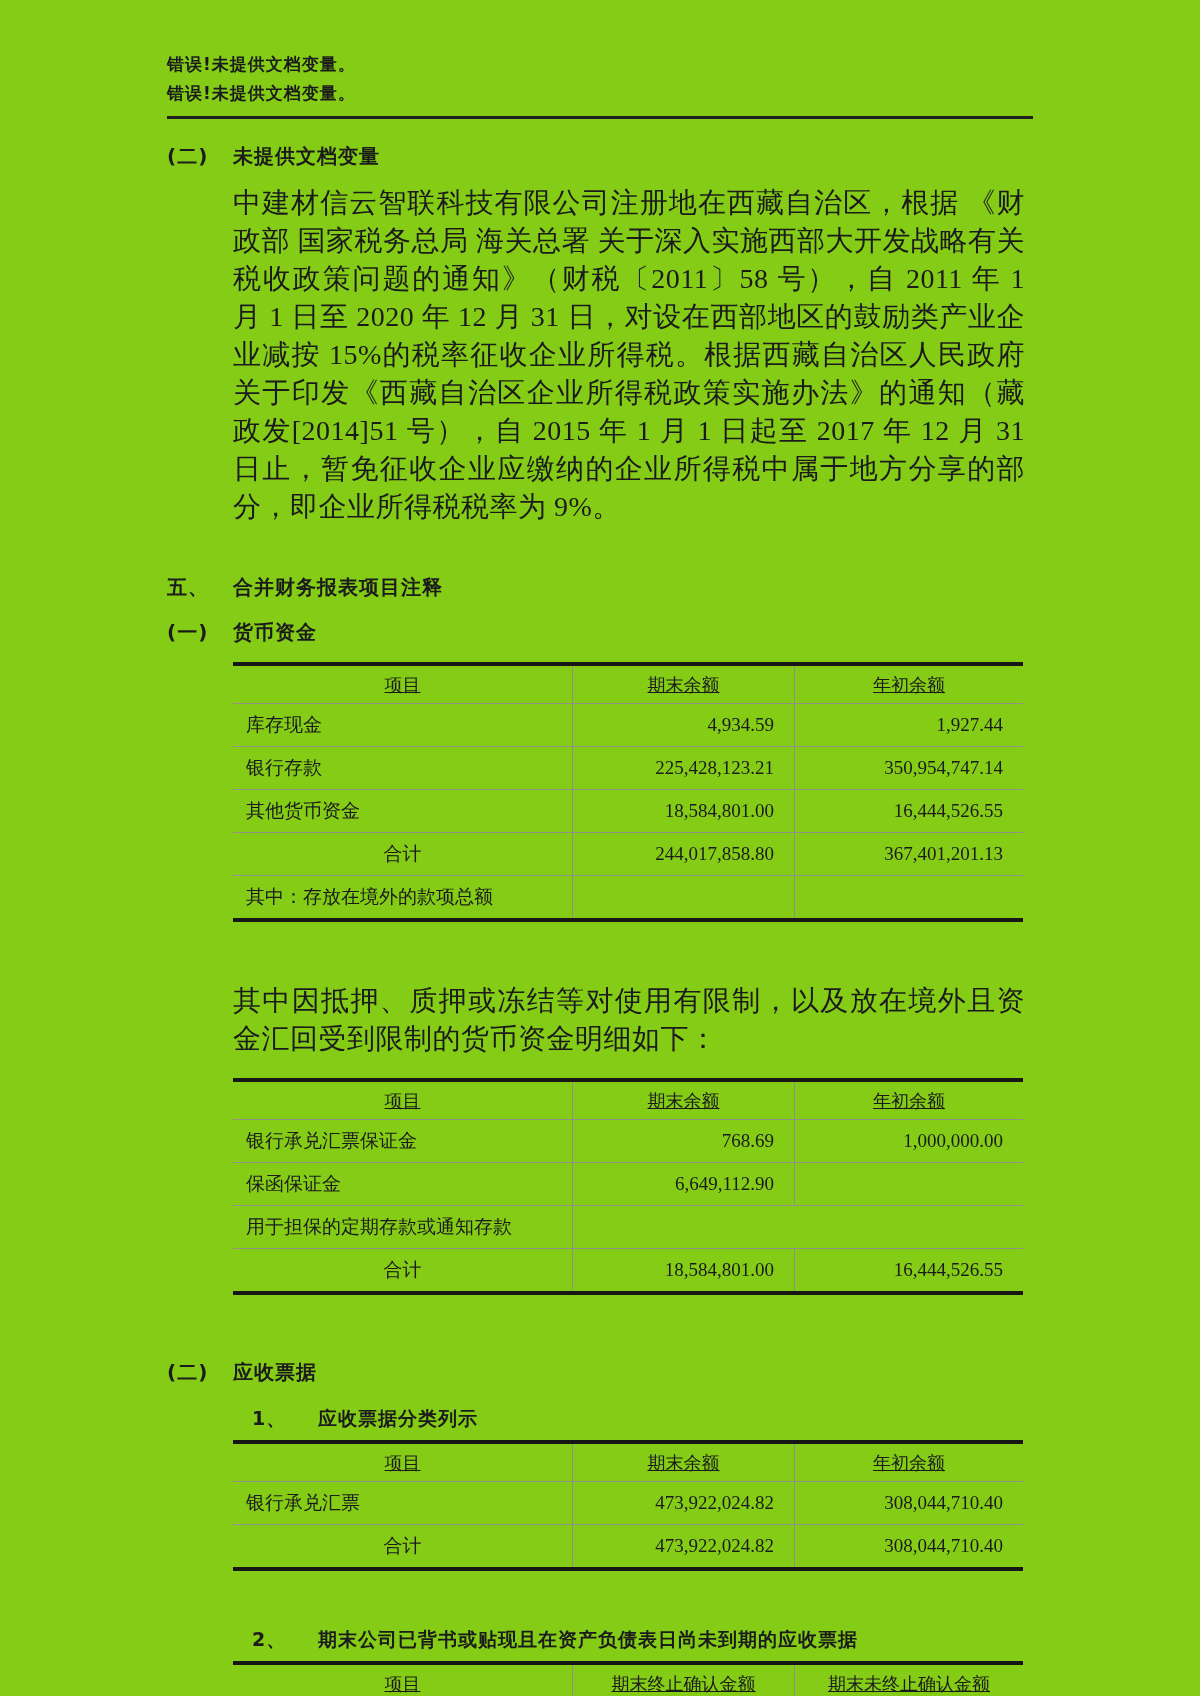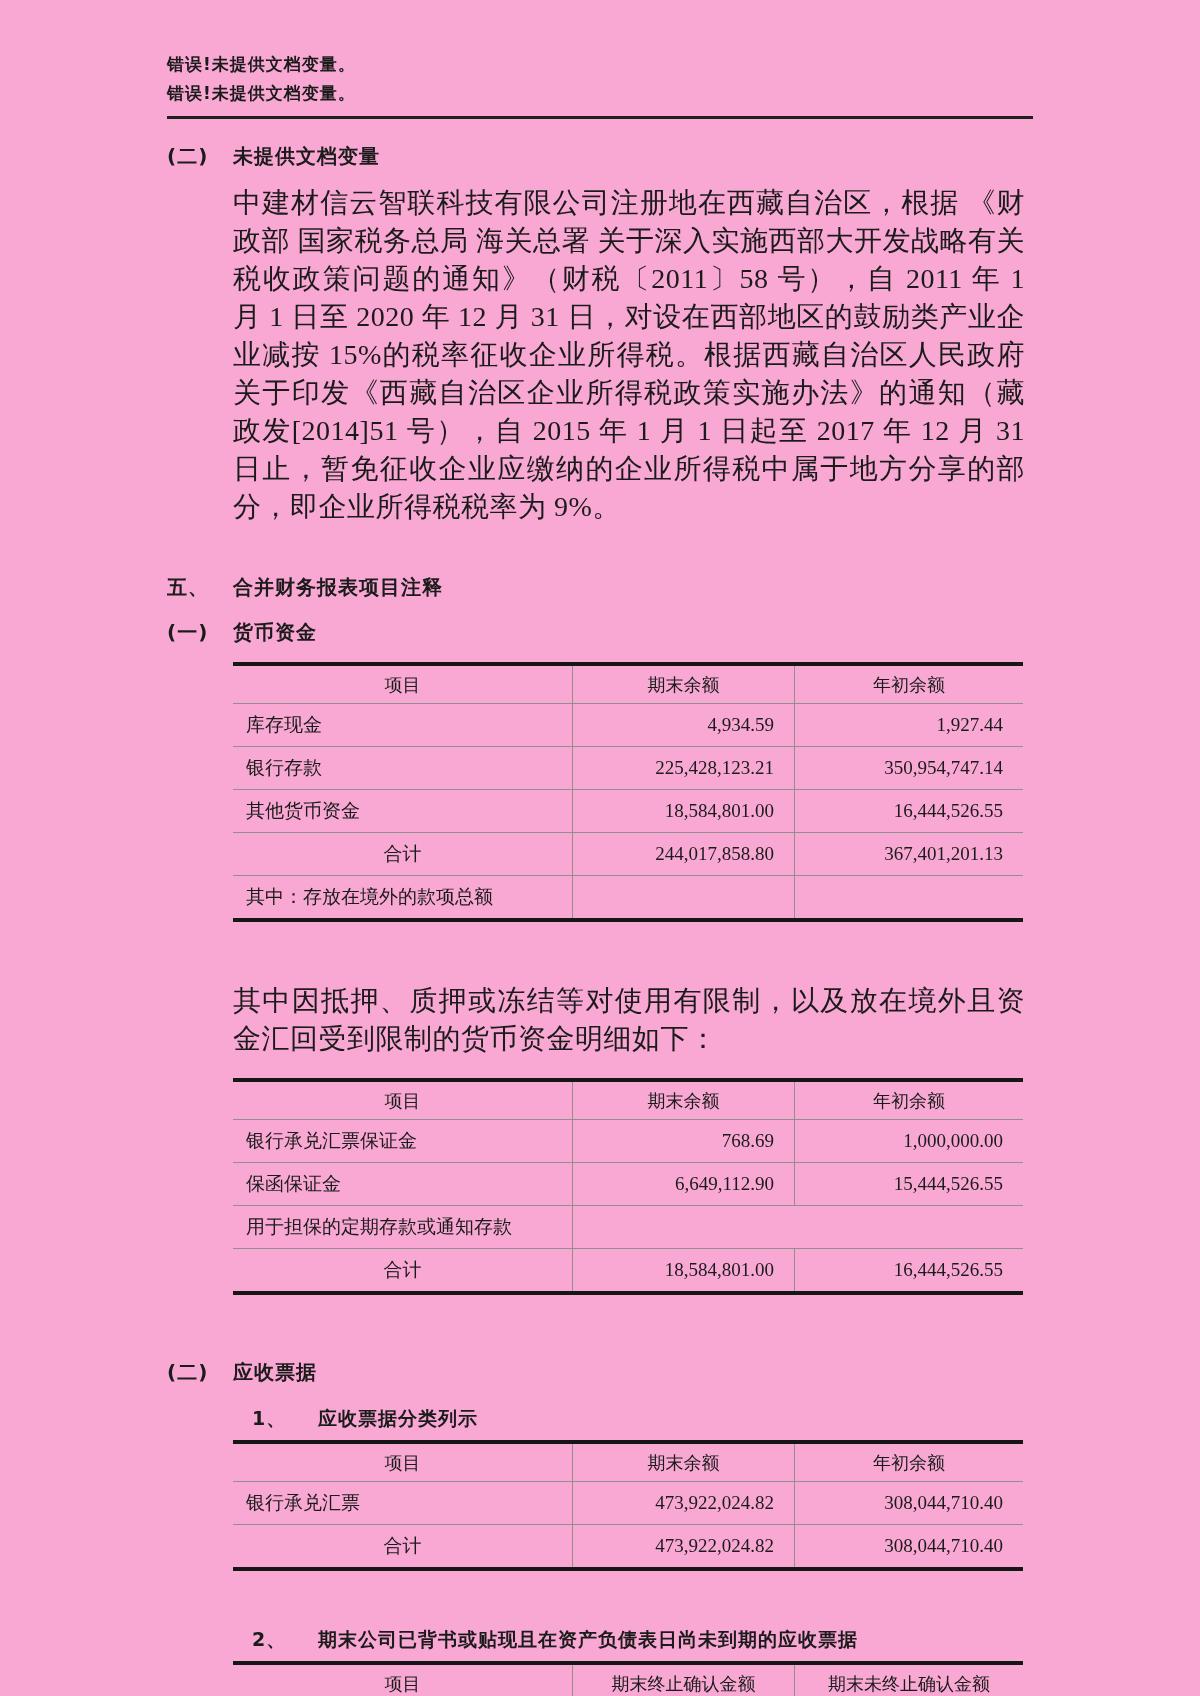--- a/index.html
+++ b/index.html
@@ -1,19 +1,19 @@
 <!DOCTYPE html>
 <html lang="zh"><head>
 <meta charset="utf-8">
 <style>
   html,body{margin:0;padding:0;background:#ffffff;}
   .page{
     position:relative;
     width:1200px;height:1696px;
-    background:#f9a8d4;
+    background:#84cc16;
     color:#1b1b1b;
     font-family:"Liberation Serif","DejaVu Serif",serif;
     box-sizing:border-box;
     padding:50px 167px 0 167px;
     overflow:hidden;
   }
   
   .doc-header{border-bottom:3px solid #1f1f1f;padding-bottom:8px;}
   .hdr-bold{
     font-family:"DejaVu Sans","Liberation Sans",sans-serif;
@@ -47,21 +47,21 @@
     font-size:19px;
     box-sizing:border-box;
   }
   .trow{display:flex;align-items:stretch;border-bottom:1px solid #8f8f8f;min-height:42px;}
   .trow:last-child{border-bottom:none;}
   .trow.thead{min-height:37px;font-size:18px;}
   .tcell{display:flex;align-items:center;box-sizing:border-box;}
   .c0{width:340px;flex:0 0 340px;border-right:1px solid #8f8f8f;}
   .c1{width:222px;flex:0 0 222px;border-right:1px solid #8f8f8f;}
   .c2{flex:1;}
-  .th{justify-content:center;}
+  .th{justify-content:center;text-decoration:underline;}
   .num{justify-content:flex-end;padding-right:20px;}
   .lab.left{padding-left:13px;justify-content:flex-start;}
   .lab.center{justify-content:center;}
   
   .mt-head1{margin-top:24px;}
   .mt-para1{margin-top:14px;}
   .mt-five{margin-top:48px;}
   .mt-one{margin-top:18px;}
   .mt-tbl1{margin-top:16px;}
   .mt-para2{margin-top:62px;font-family:Liberation Mono, monospace;}
@@ -138,21 +138,20 @@
         <div class="tcell th c2">年初余额</div>
       </div>
       <div class="trow">
         <div class="tcell c0 lab left">银行承兑汇票保证金</div>
         <div class="tcell c1 num">768.69</div>
         <div class="tcell c2 num">1,000,000.00</div>
       </div>
       <div class="trow">
         <div class="tcell c0 lab left">保函保证金</div>
         <div class="tcell c1 num">6,649,112.90</div>
-        <div class="tcell c2 num">15,444,526.55</div>
       </div>
       <div class="trow">
         <div class="tcell c0 lab left">用于担保的定期存款或通知存款</div>
         <div class="tcell c2 num"></div>
       </div>
       <div class="trow">
         <div class="tcell c0 lab center">合计</div>
         <div class="tcell c1 num">18,584,801.00</div>
         <div class="tcell c2 num">16,444,526.55</div>
       </div>

